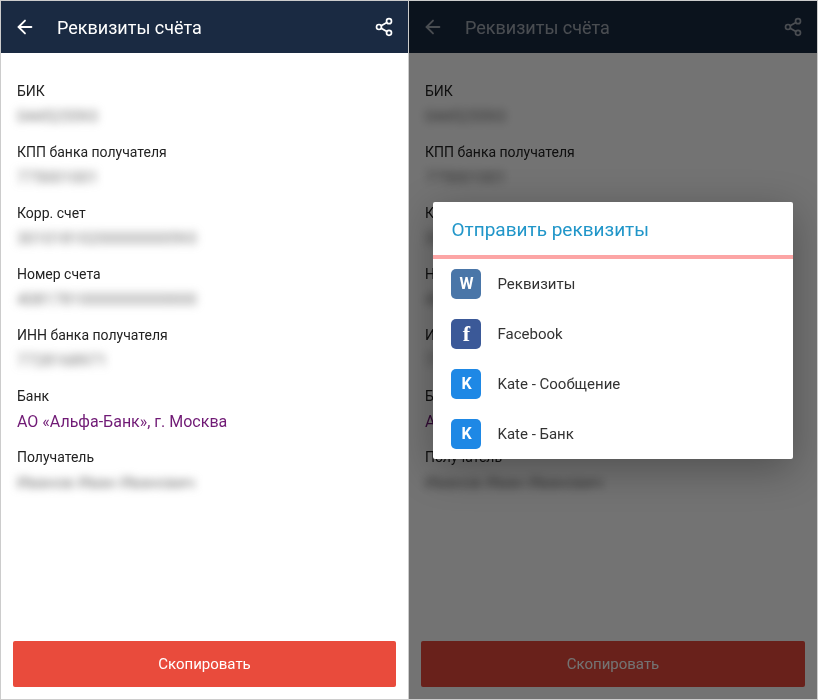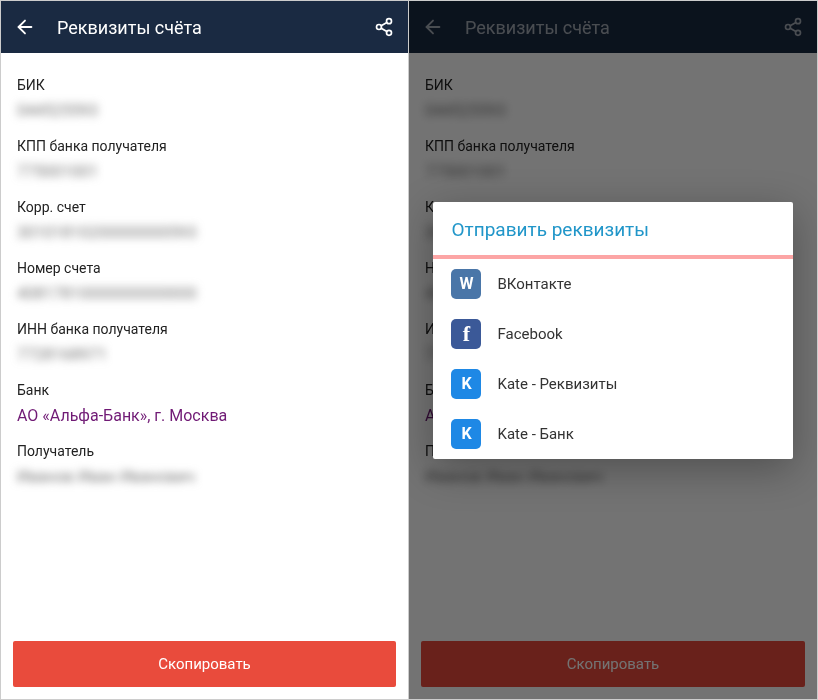--- a/index.html
+++ b/index.html
@@ -40,21 +40,21 @@
     font-weight: 400;
     margin-left: 20px;
   }
   .topbar .share {
     width: 24px; height: 24px;
     display: flex; align-items: center; justify-content: center;
     cursor: pointer;
   }
   .content {
     flex: 1;
-    padding: 24px 16px 10px 16px;
+    padding: 30px 16px 10px 16px;
     overflow-y: auto;
     background: #fff;
   }
   .field { margin-bottom: 18px; }
   .field-label {
     font-size: 14px;
     color: #222;
     margin-bottom: 8px;
   }
   .field-value {
@@ -240,29 +240,29 @@
   <div class="footer">
     <div class="copy-btn">Скопировать</div>
   </div>
 
   <div class="overlay">
     <div class="share-dialog">
       <div class="share-dialog-title">Отправить реквизиты</div>
       <div id="share-options">
           <div class="share-row">
             <div class="share-icon vk-bg">W</div>
-            <div class="share-label">ВКонтакте</div>
+            <div class="share-label">Реквизиты</div>
           </div>
           <div class="share-row">
             <div class="share-icon fb-bg" style="font-family: Georgia, serif; font-size: 22px;">f</div>
             <div class="share-label">Facebook</div>
           </div>
           <div class="share-row">
             <div class="share-icon kate-bg">K</div>
-            <div class="share-label">Kate - Реквизиты</div>
+            <div class="share-label">Kate - Сообщение</div>
           </div>
           <div class="share-row">
             <div class="share-icon kate-bg">K</div>
             <div class="share-label">Kate - Банк</div>
           </div>
         </div>
     </div>
   </div>
 </div>
 

